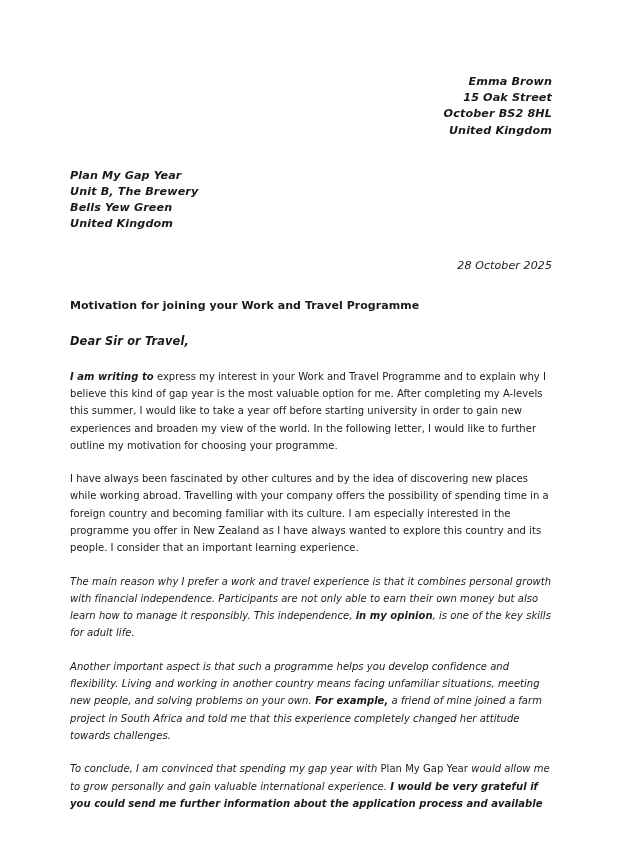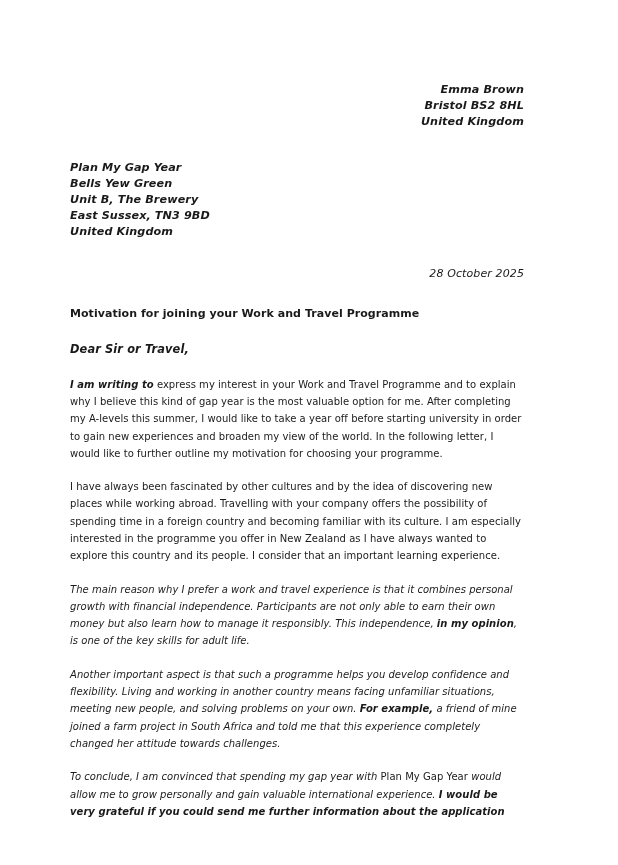--- a/index.html
+++ b/index.html
@@ -5,26 +5,26 @@
   html, body {
     margin: 0;
     padding: 0;
     background: #ffffff;
   }
   .page {
     position: relative;
     width: 618px;
     height: 806px;
     background: #ffffff;
-    margin: 16px auto;
+    margin: 8px auto;
     overflow: hidden;
     font-family: "DejaVu Sans", "Liberation Sans", sans-serif;
     color: #1a1a1a;
     box-sizing: border-box;
-    padding: 0 94px 0 70px;
+    padding: 0 66px 0 70px;
   }
 
   
   .bi   { font-weight: bold; font-style: italic; }
   .it   { font-style: italic; font-weight: normal; }
   .rg   { font-style: normal; font-weight: normal; }
 
   
   .sender {
     text-align: right;
@@ -87,29 +87,29 @@
   }
   .body-para.first { margin-top: 20px; }
 </style>
 </head>
 <body>
 
 <div class="page" style="background: rgb(255, 255, 255); color: rgb(26, 26, 26);">
 
   <div class="sender">
     <div>Emma Brown</div>
-    <div>Bristol BS2 8HL</div>
+    <div>15 Oak Street</div>
+    <div>October BS2 8HL</div>
     <div>United Kingdom</div>
   </div>
 
   <div class="recipient">
     <div>Plan My Gap Year</div>
+    <div>Unit B, The Brewery</div>
     <div>Bells Yew Green</div>
-    <div>Unit B, The Brewery</div>
-    <div>East Sussex, TN3 9BD</div>
     <div>United Kingdom</div>
   </div>
 
   <div class="date-line">28 October 2025</div>
 
   <div class="subject">Motivation for joining your Work and Travel Programme</div>
 
   <div class="salutation">Dear Sir or Travel,</div>
 
   <div class="body-para first"><span class="bi">I am writing to</span><span class="rg"> express my interest in your Work and Travel Programme and to explain why I believe this kind of gap year is the most valuable option for me. After completing my A-levels this summer, I would like to take a year off before starting university in order to gain new experiences and broaden my view of the world. In the following letter, I would like to further outline my motivation for choosing your programme.</span></div>

